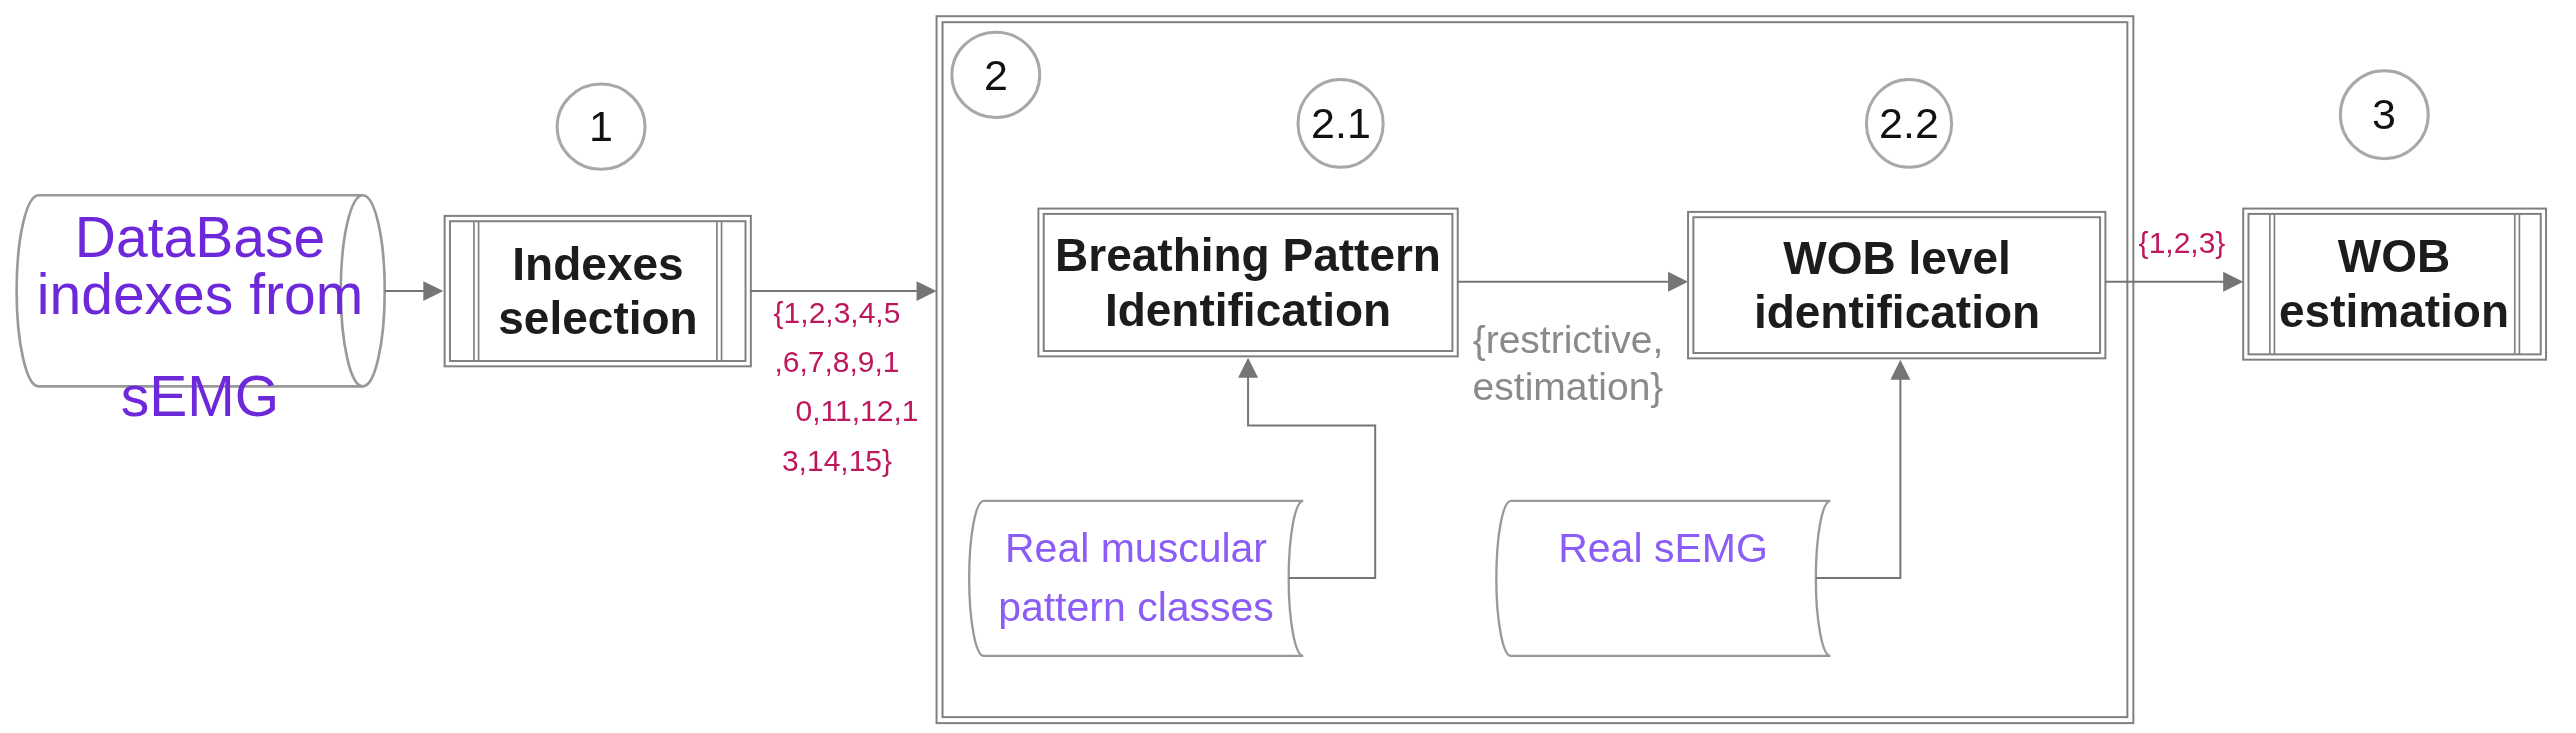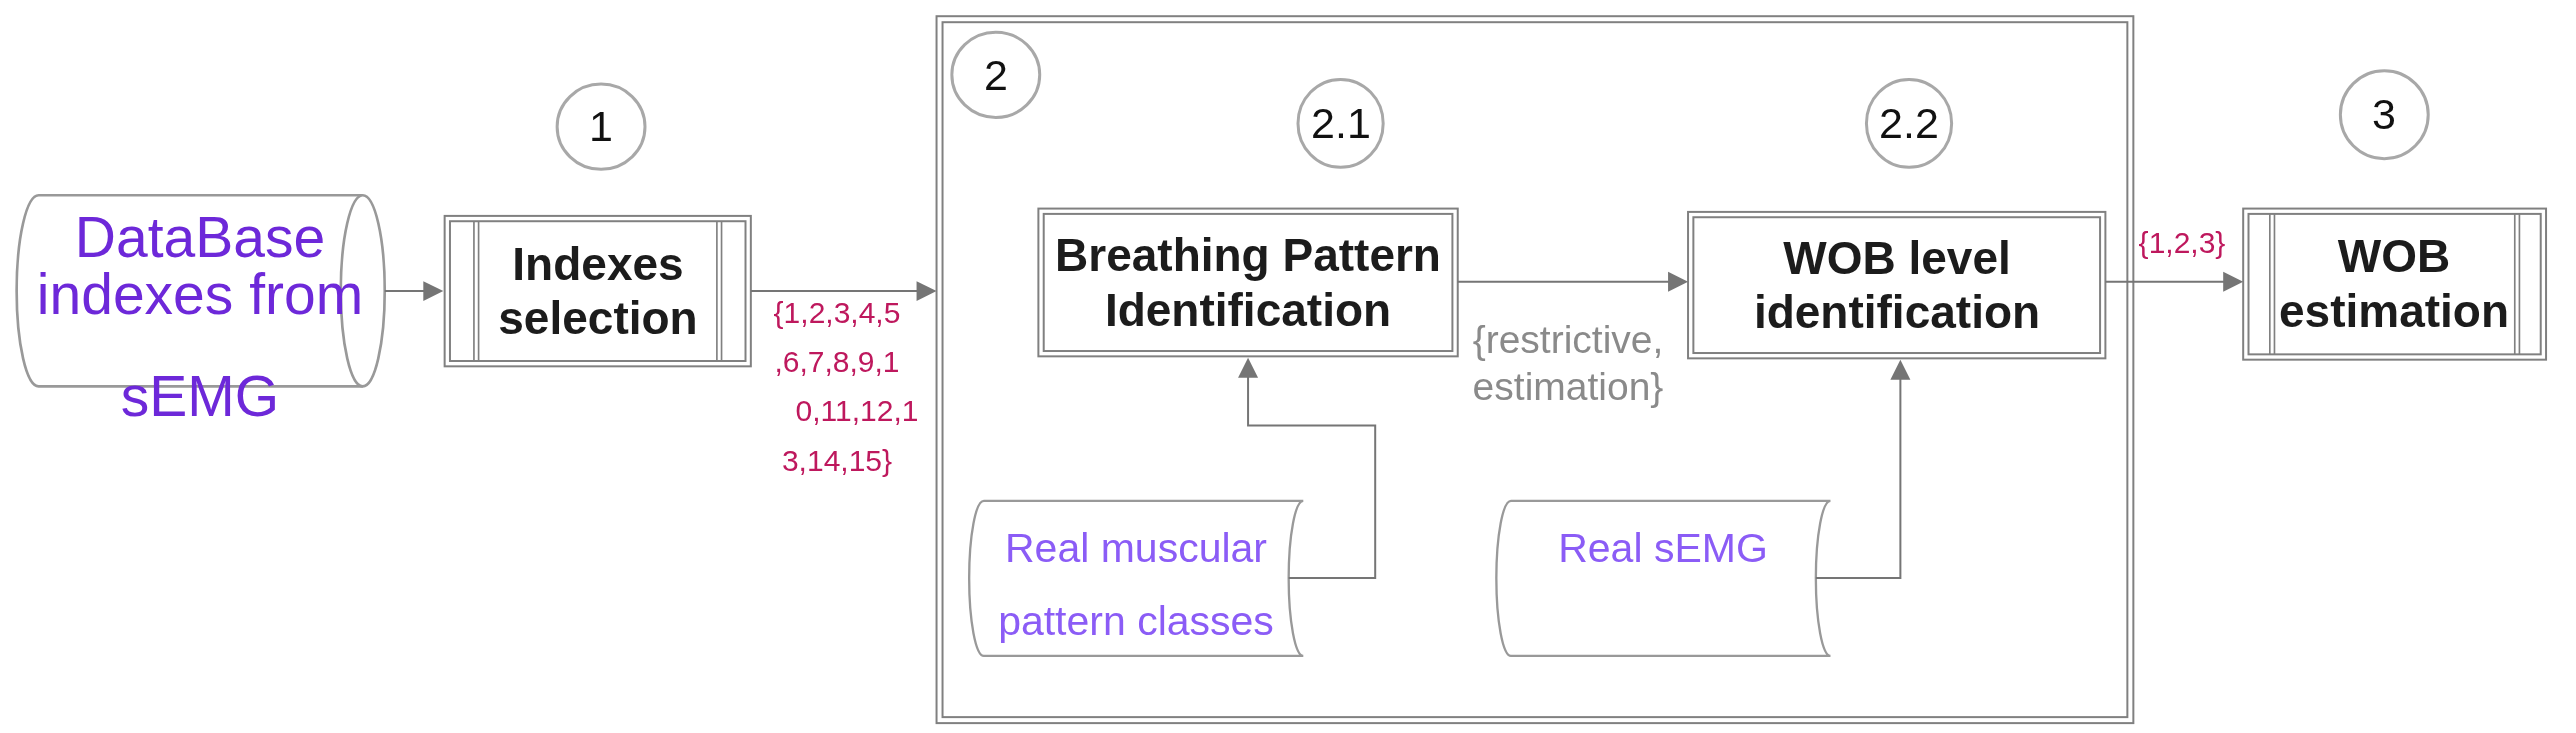--- a/index.html
+++ b/index.html
@@ -111,18 +111,18 @@
 
   <div class="tline node-text" style="left:1897px;top:258px;">WOB level</div>
   <div class="tline node-text" style="left:1897px;top:312px;">identification</div>
 
   <div class="tline set-text" style="left:2182px;top:243px;">{1,2,3}</div>
 
   <div class="tline node-text" style="left:2394px;top:256px;">WOB</div>
   <div class="tline node-text" style="left:2394px;top:311px;">estimation</div>
 
   <div class="tline doc-text" style="left:1136px;top:548px;">Real muscular</div>
-  <div class="tline doc-text" style="left:1136px;top:607px;margin-top:14px;">pattern classes</div>
+  <div class="tline doc-text" style="left:1136px;top:607px;">pattern classes</div>
 
   <div class="tline doc-text" style="left:1663px;top:548px;">Real sEMG</div>
 
 </div>
 
 
 </body></html>

